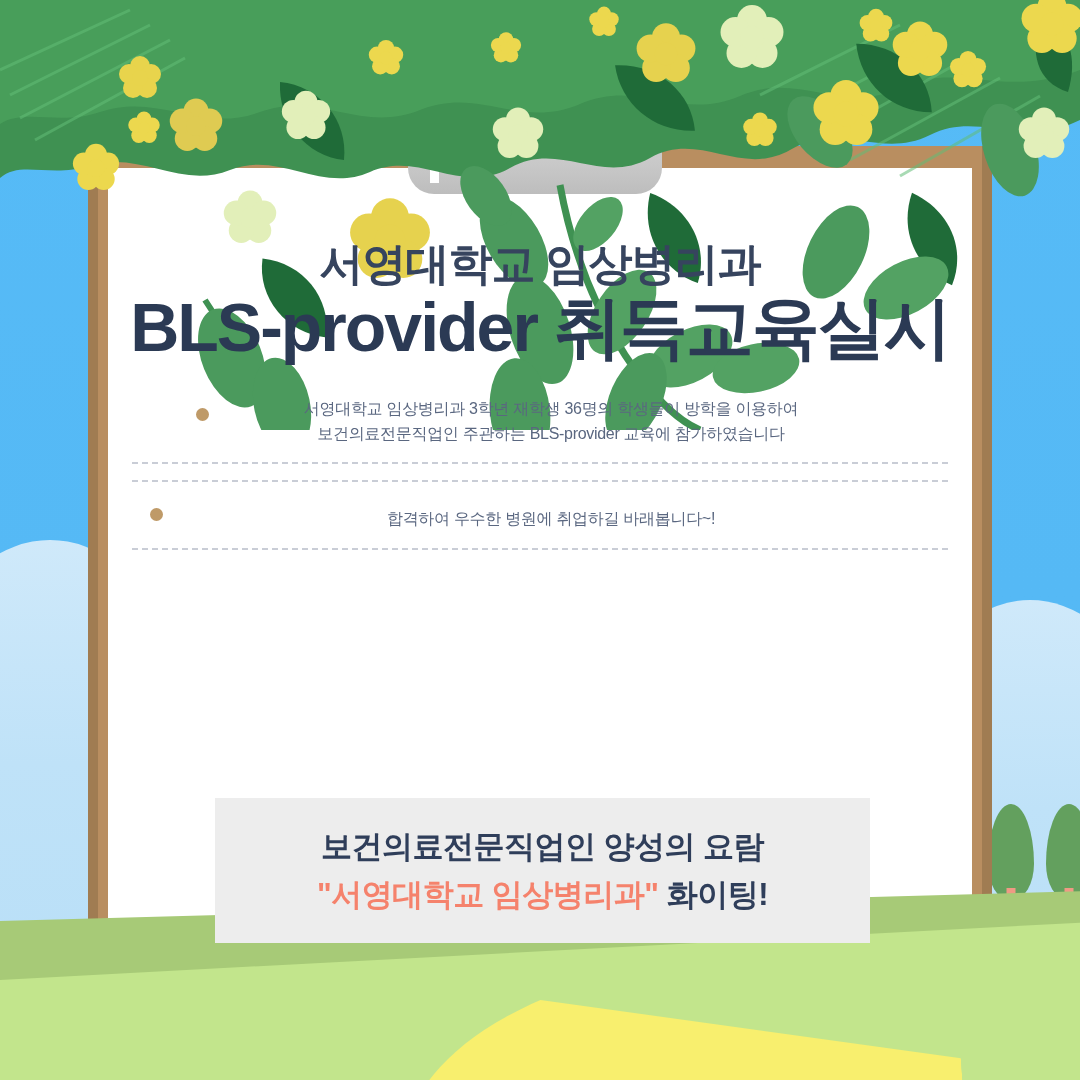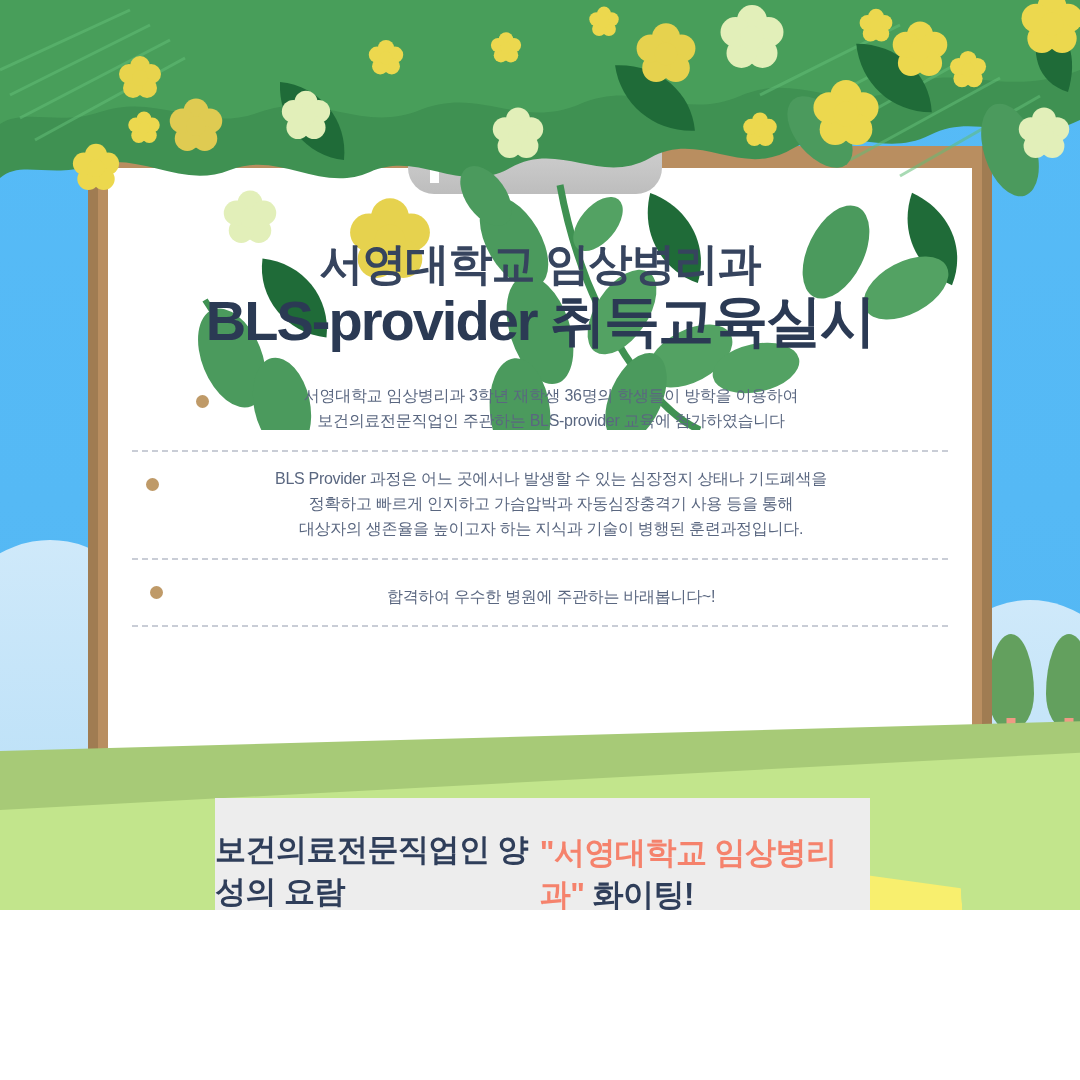--- a/index.html
+++ b/index.html
@@ -4,21 +4,21 @@
 <title>BLS-provider 취득교육실시</title>
 <style>
   html, body {
     margin: 0;
     padding: 0;
     background: #ffffff;
   }
   #poster {
     position: relative;
     width: 1080px;
-    height: 910px;
+    height: 1080px;
     overflow: hidden;
     font-family: "Liberation Sans", "DejaVu Sans", sans-serif;
     background: #c4b5fd;
   }
 
   
   .sky {
     position: absolute;
     inset: 0;
     background: linear-gradient(180deg, #56bbf7 0%, #55b9f5 55%, #53b6f3 100%);
@@ -204,21 +204,21 @@
     padding-top: 72px;
   }
   .title-sub {
     font-size: 44px;
     font-weight: 800;
     color: #36445e;
     letter-spacing: -1px;
     line-height: 1.1;
   }
   .title-main {
-    font-size: 56px;
+    font-size: 68px;
     font-weight: 800;
     color: #2b3a54;
     letter-spacing: -2px;
     line-height: 1.05;
     margin-top: 4px;
     white-space: nowrap;
   }
 
   .bullets {
     margin-top: 32px;
@@ -257,21 +257,21 @@
   .bullet-group.g3 .bullet-dot { left: 26px; }
 
   .slogan-box {
     position: absolute;
     left: 107px;
     top: 630px;
     width: 655px;
     height: 145px;
     background: #ededed;
     display: flex;
-    flex-direction: row;
+    flex-direction: column;
     align-items: center;
     justify-content: center;
   }
   .slogan-line1 {
     font-size: 31px;
     font-weight: 700;
     color: #2f3e5a;
     letter-spacing: -0.5px;
     line-height: 1.35;
   }
@@ -329,34 +329,26 @@
 
       <div class="bullet-group g1">
         <span class="bullet-dot"></span>
         <div class="bullet-lines">
           <span class="ln">서영대학교 임상병리과 3학년 재학생 36명의 학생들이 방학을 이용하여</span>
           <span class="ln">보건의료전문직업인 주관하는 BLS-provider 교육에 참가하였습니다</span>
         </div>
       </div>
       <div class="divider"></div>
 
-      <div class="bullet-group g2">
-        <span class="bullet-dot"></span>
-        <div class="bullet-lines">
-          <span class="ln">BLS Provider 과정은 어느 곳에서나 발생할 수 있는 심장정지 상태나 기도폐색을</span>
-          <span class="ln">정확하고 빠르게 인지하고 가슴압박과 자동심장충격기 사용 등을 통해</span>
-          <span class="ln">대상자의 생존율을 높이고자 하는 지식과 기술이 병행된 훈련과정입니다.</span>
-        </div>
-      </div>
       <div class="divider"></div>
 
       <div class="bullet-group g3">
         <span class="bullet-dot"></span>
         <div class="bullet-lines">
-          <span class="ln">합격하여 우수한 병원에 주관하는 바래봅니다~!</span>
+          <span class="ln">합격하여 우수한 병원에 취업하길 바래봅니다~!</span>
         </div>
       </div>
       <div class="divider"></div>
 
     </div>
 
     <div class="slogan-box">
       <div class="slogan-line1">보건의료전문직업인 양성의 요람</div>
       <div class="slogan-line2"><span class="slogan-accent">"</span><span class="slogan-accent">서영대학교 임상병리과</span><span class="slogan-accent">"</span><span> 화이팅!</span></div>
     </div>

